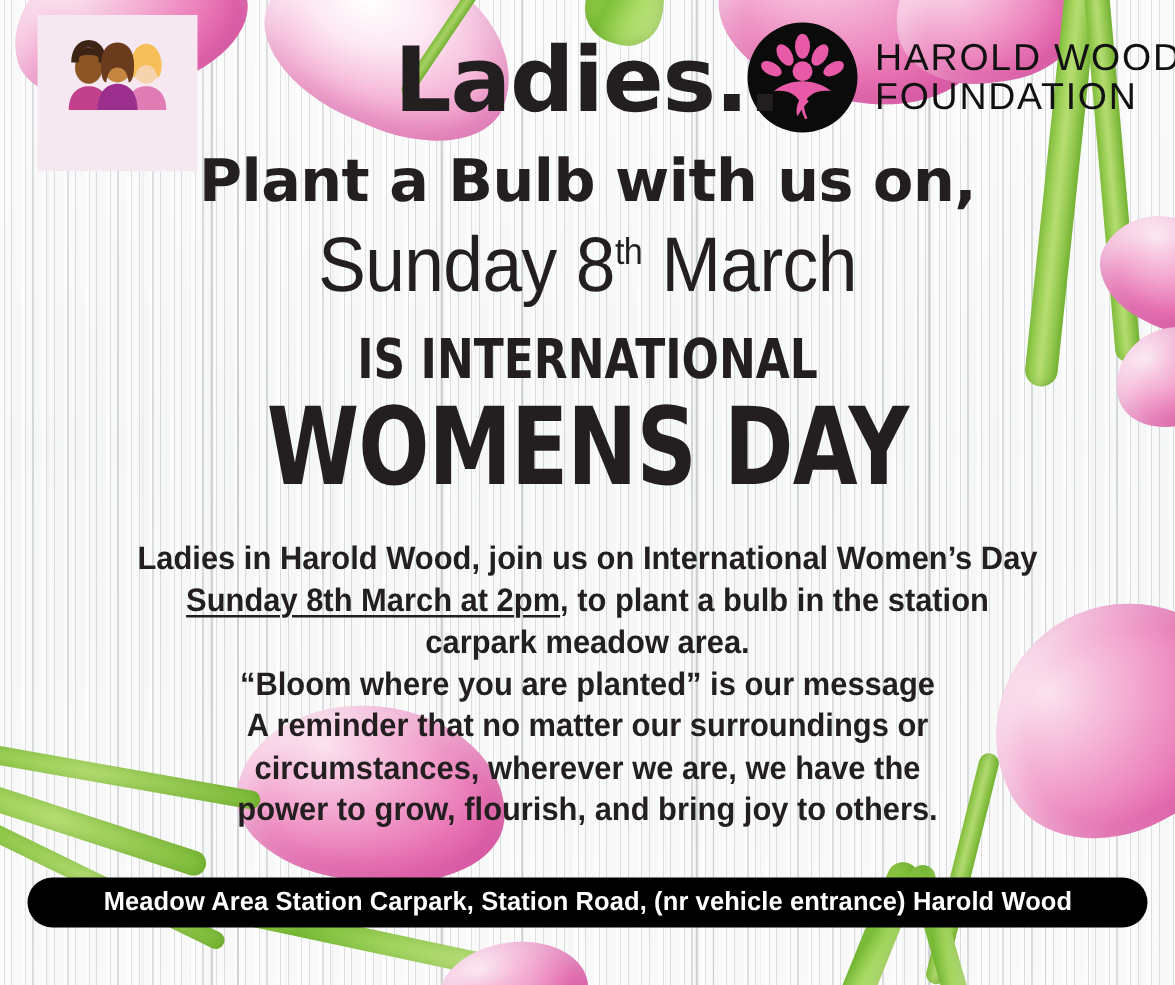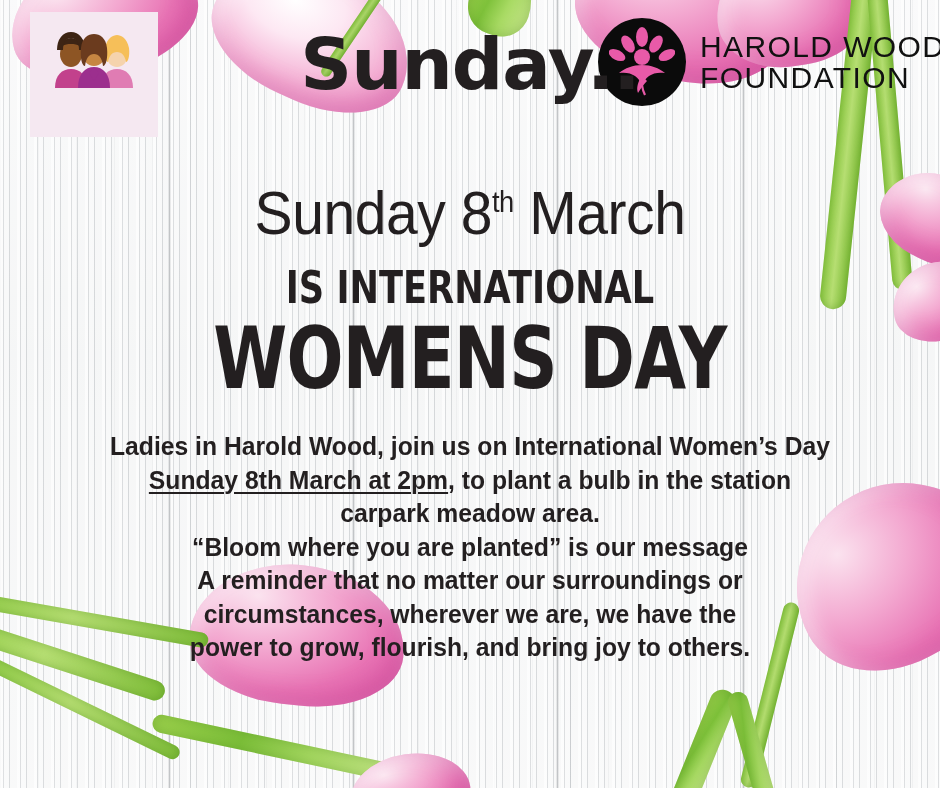--- a/index.html
+++ b/index.html
@@ -209,33 +209,37 @@
         </g>
         <path d="M33 47c-1 8 0 15 3 21" stroke="#e85aa8" stroke-width="2.2" fill="none"></path>
       </svg>
     </div>
     <div class="hwf-words">
       <div>HAROLD WOOD</div>
       <div>FOUNDATION</div>
     </div>
   </div>
 
-  <div class="headline h-ladies">Sunday..</div>
+  <div class="headline h-ladies">Ladies..</div>
+  <div class="headline h-plant">Plant a Bulb with us on,</div>
   <div class="headline h-date">
     <span>Sunday 8</span><sup>th</sup><span> March</span>
   </div>
   <div class="headline h-isintl">IS INTERNATIONAL</div>
   <div class="headline h-womens">WOMENS DAY</div>
 
   <div class="body-copy">
     <div class="line">Ladies in Harold Wood, join us on International Women’s Day</div>
     <div class="line">
       <u>Sunday 8th March at 2pm</u><span>,  to plant a bulb in the station</span>
     </div>
     <div class="line">carpark meadow area.</div>
     <div class="line">“Bloom where you are planted” is our message</div>
     <div class="line">A reminder that no matter our surroundings or</div>
     <div class="line">circumstances, wherever we are, we have the</div>
     <div class="line">power to grow, flourish, and bring joy to others.</div>
   </div>
 
+  <div class="footer-banner">
+    <span>Meadow Area Station Carpark, Station Road, (nr vehicle entrance) Harold Wood</span>
+  </div>
 
 </div>
 
 </body></html>

